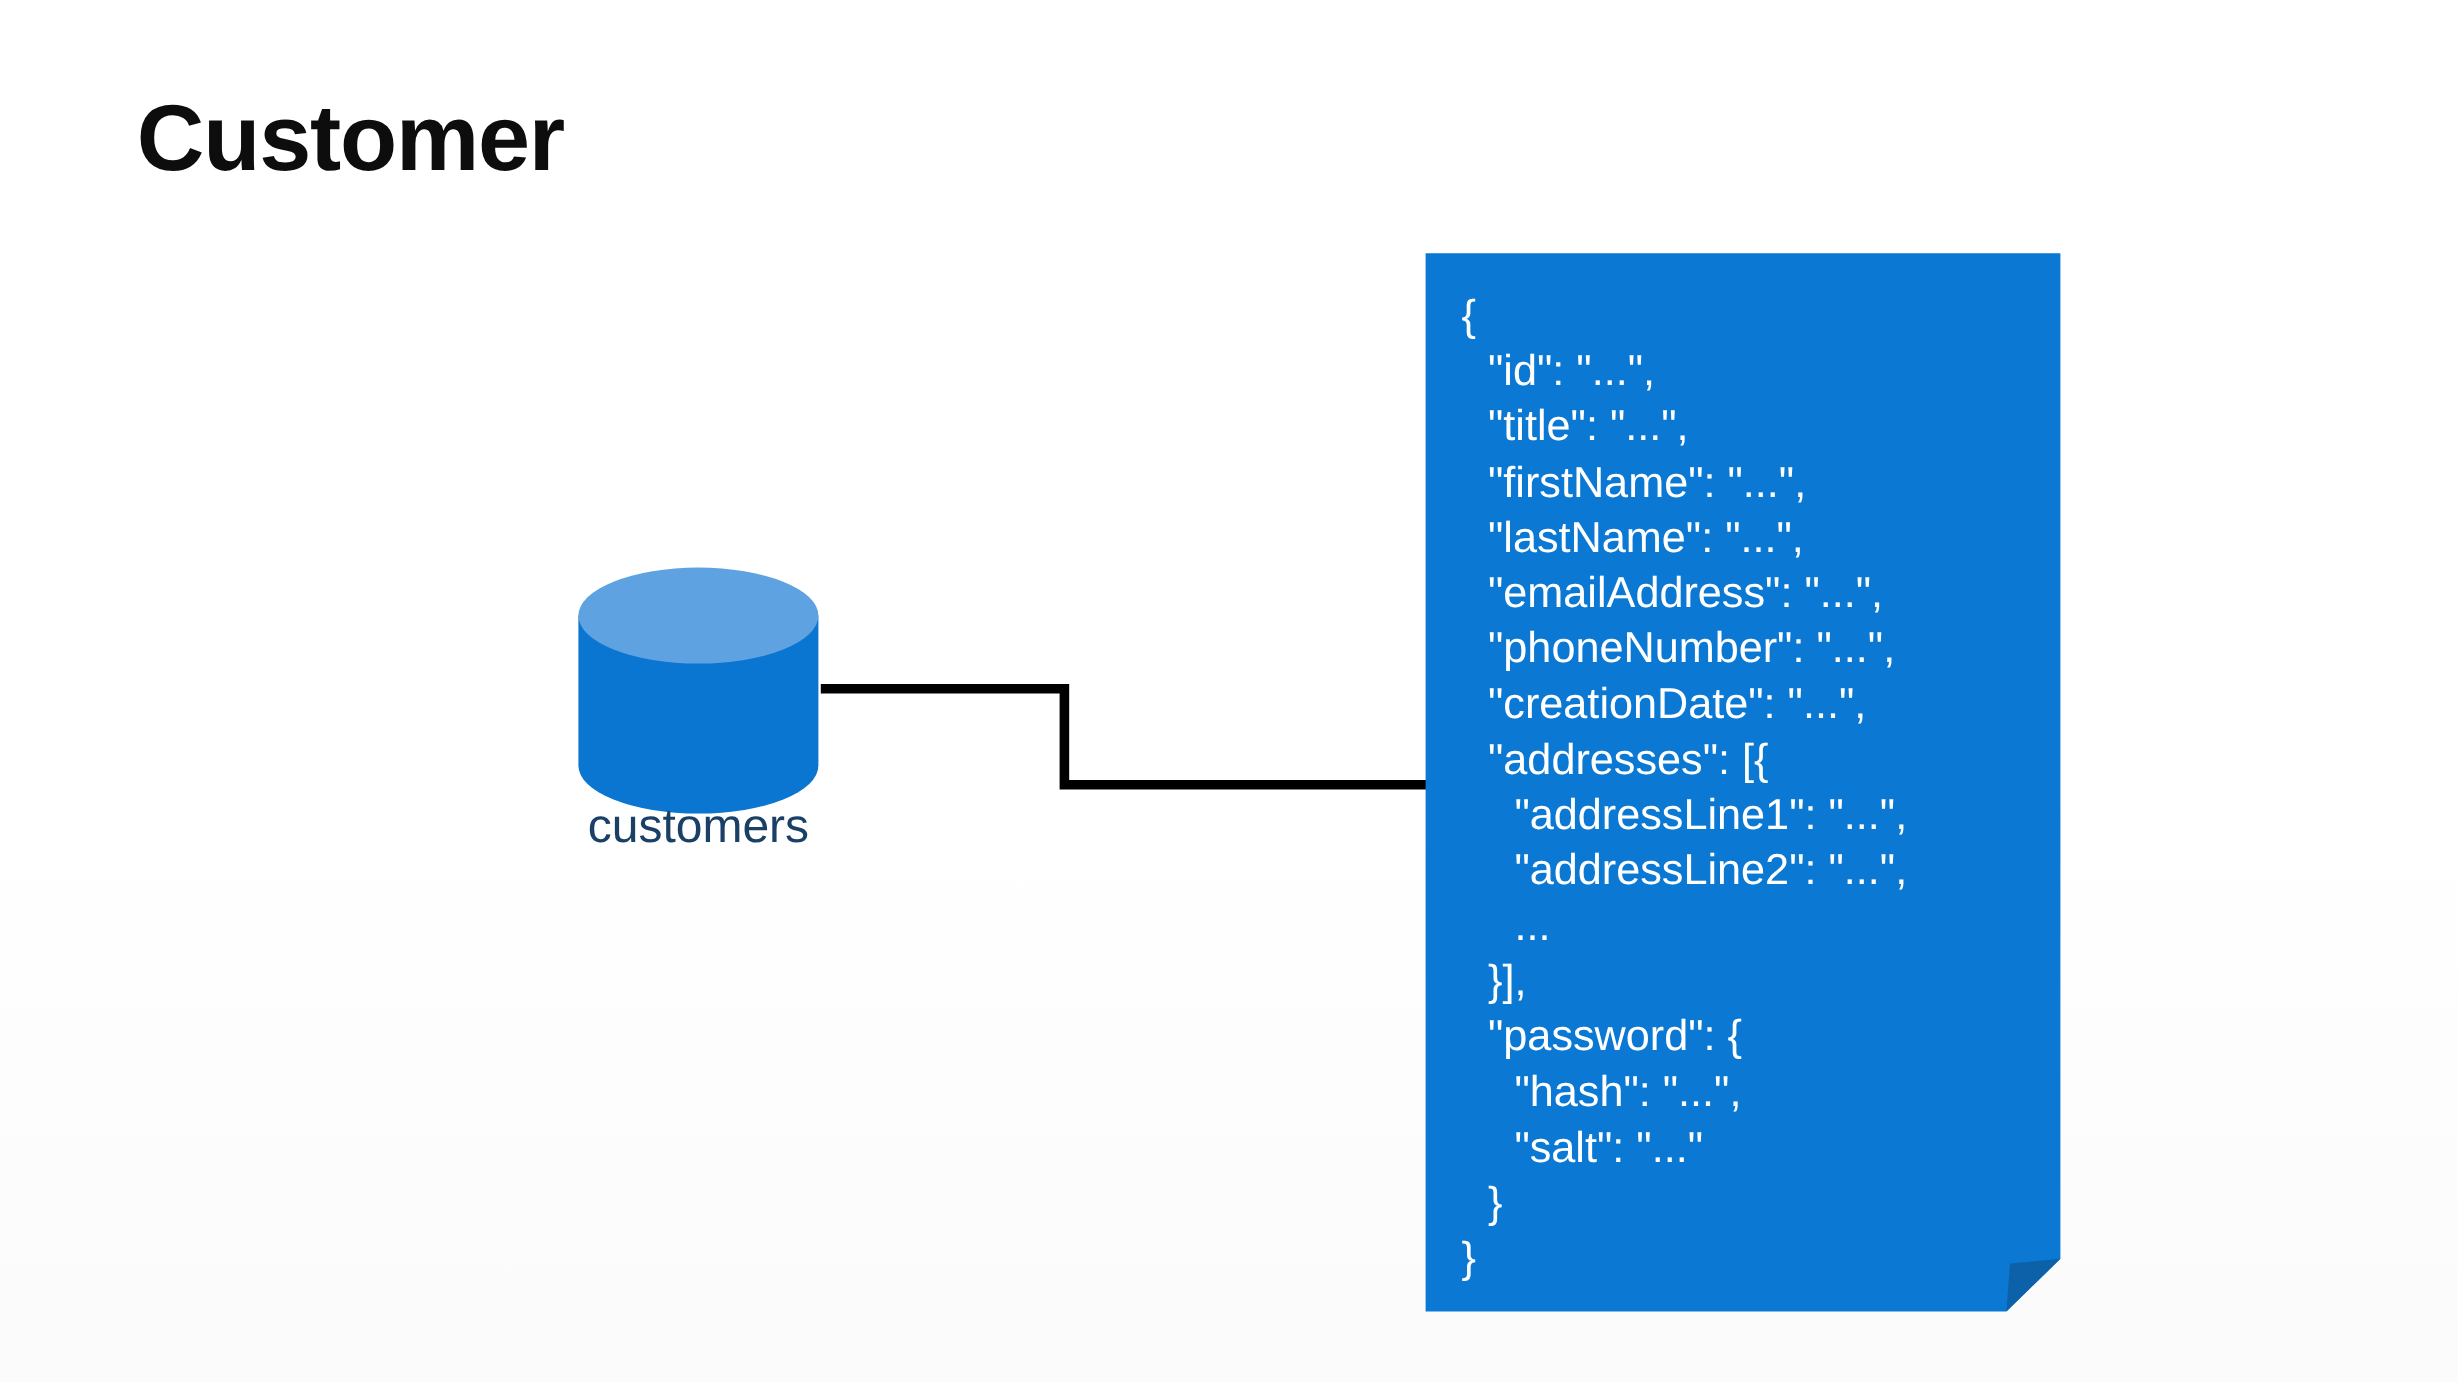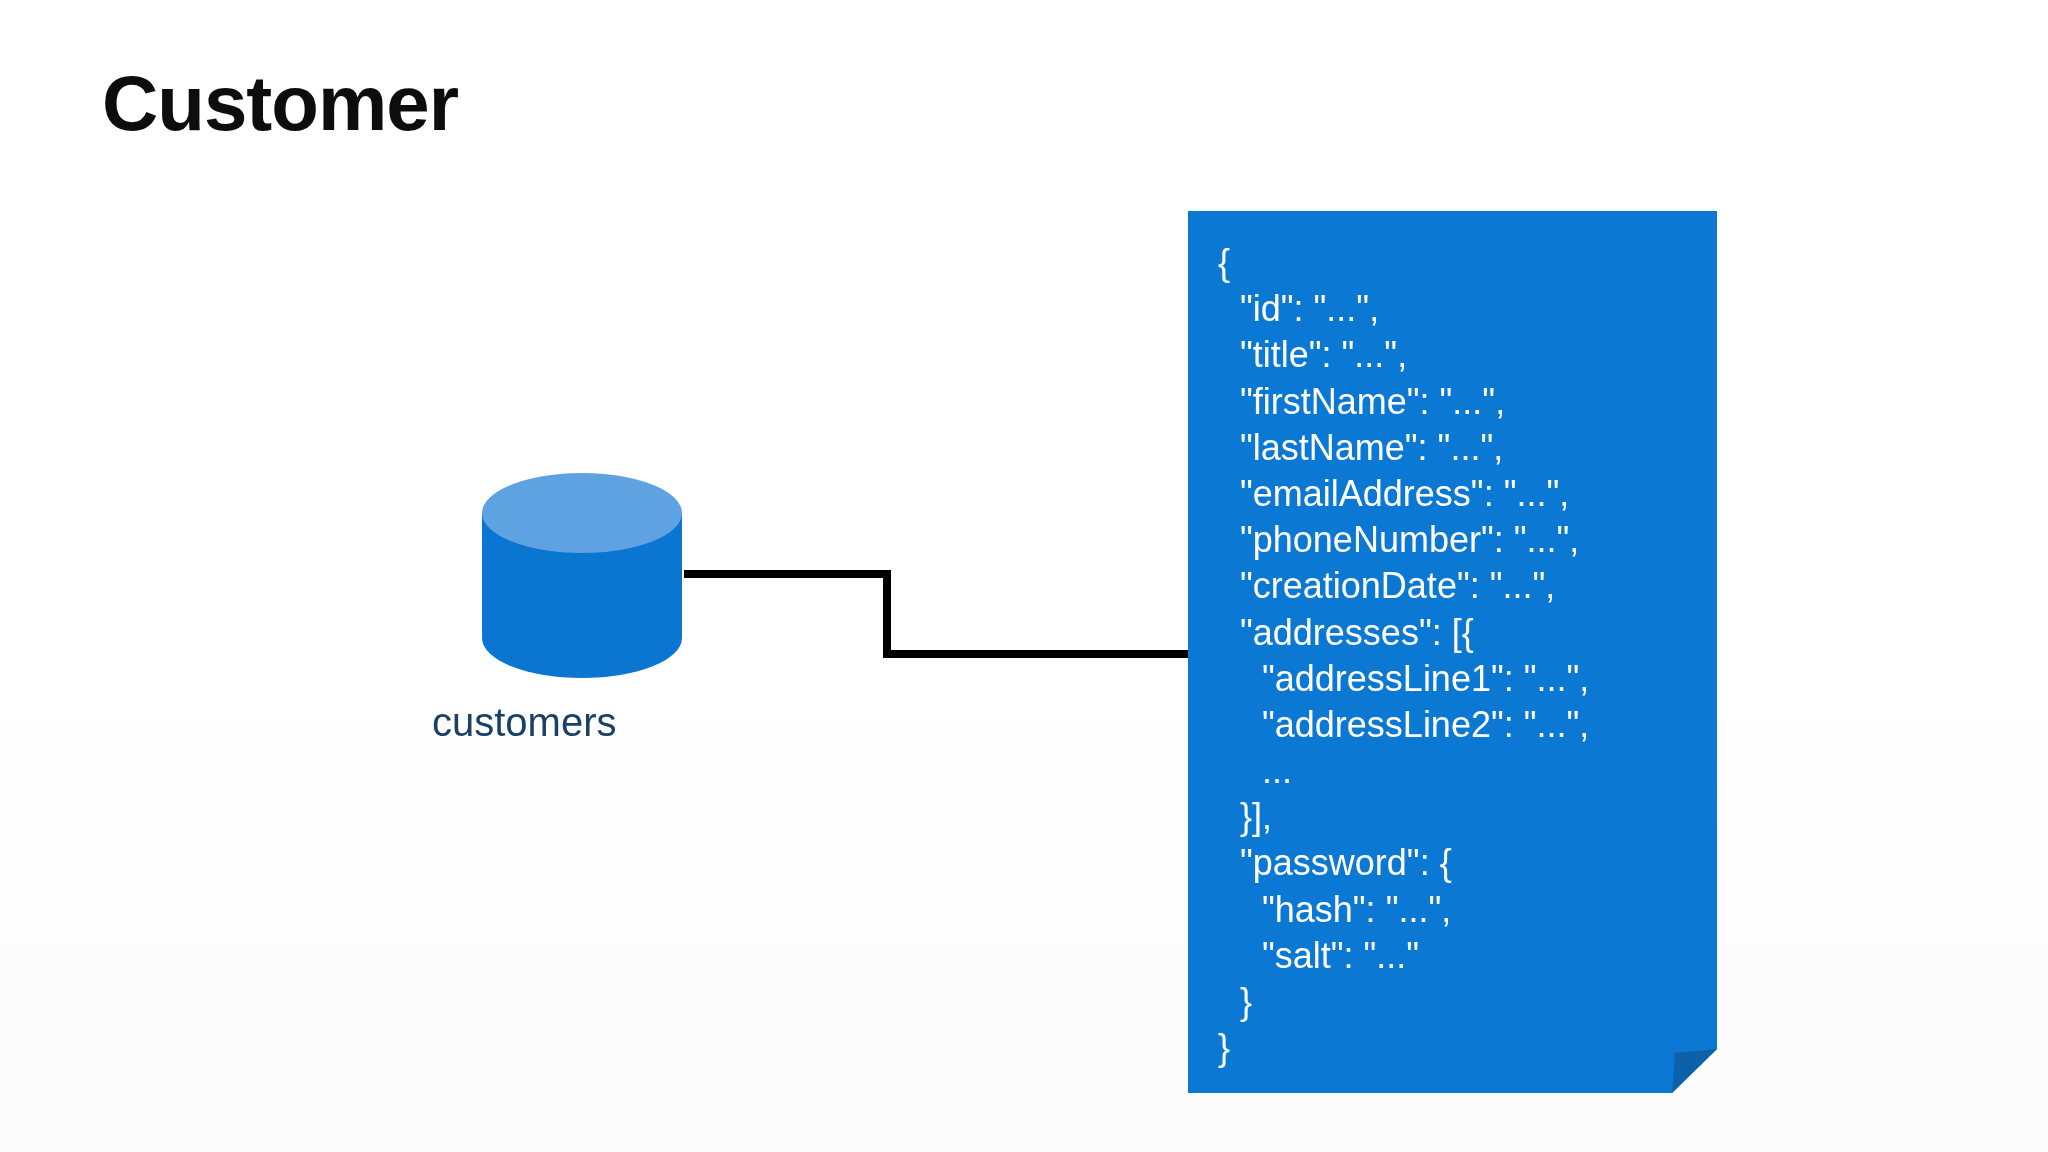--- a/index.html
+++ b/index.html
@@ -6,36 +6,36 @@
   .slide {
     position:relative;
     width:2048px; height:1152px;
     background:linear-gradient(180deg, #ffffff 0%, #ffffff 58%, #fbfbfc 100%);
     overflow:hidden;
     font-family:"Liberation Sans", sans-serif;
   }
   .title {
     position:absolute;
     left:102px; top:58px;
-    margin:0;
+    margin:12px;
     font-size:78px;
     font-weight:700;
     letter-spacing:-1px;
     color:#0d0d0d;
   }
   .diagram {
     position:absolute;
     left:0; top:0;
     width:2048px; height:1152px;
   }
   .db-label {
     position:absolute;
-    left:432px; top:697px;
+    left:432px; top:664px;
     width:300px;
-    text-align:left;
+    text-align:center;
     font-size:40px;
     line-height:50px;
     color:#1a4066;
   }
   .json-text {
     position:absolute;
     left:1218px; top:240px;
     width:480px;
     color:#ffffff;
     font-size:36px;

